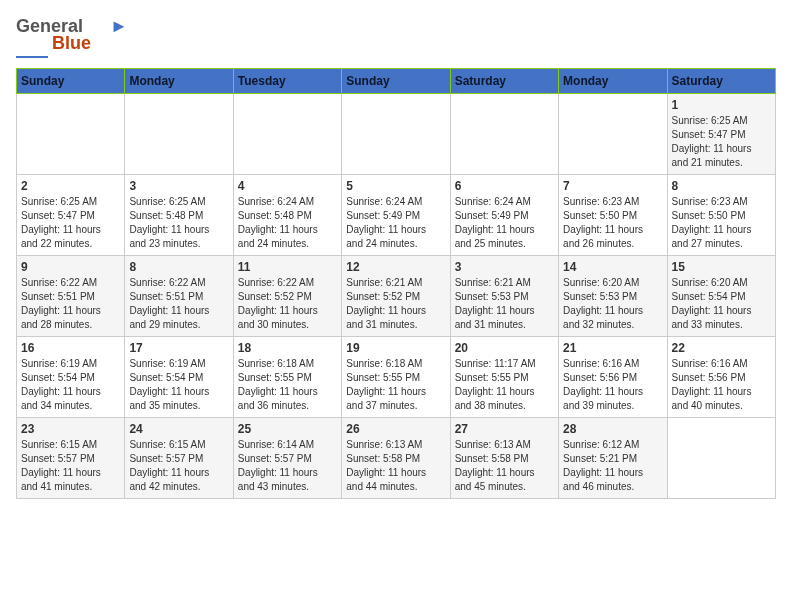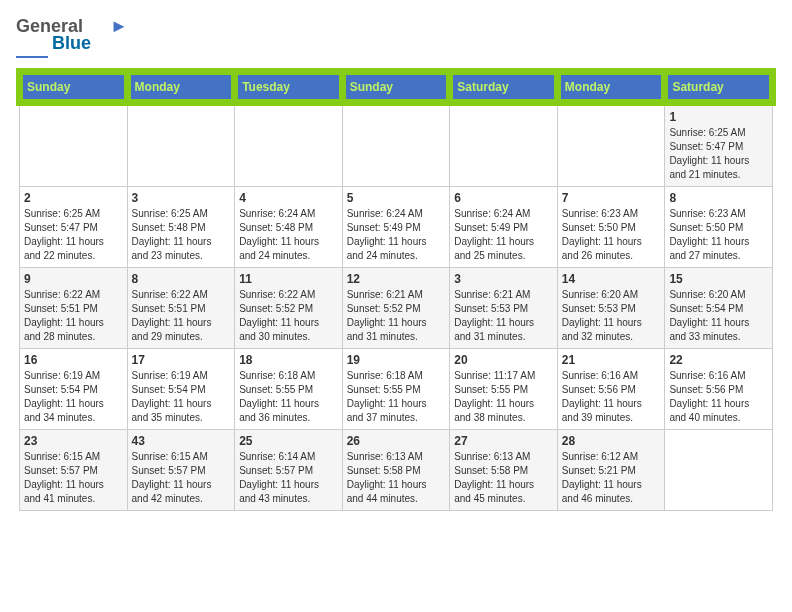--- a/index.html
+++ b/index.html
@@ -46,26 +46,26 @@
       font-size: 14px;
       color: #333;
     }
     table {
       width: 100%;
       border-collapse: collapse;
       table-layout: fixed;
     }
     thead tr th {
       background: #4472C4;
-      color: #bef264;
+      color: #0f172a;
       font-size: 12px;
       font-weight: bold;
       padding: 5px 4px;
       text-align: left;
-      border: 7px solid #84cc16;
+      border: 1px solid #84cc16;
     }
     tbody tr td {
       vertical-align: top;
       font-size: 10px;
       color: #333;
       padding: 4px;
       border: 1px solid #ccc;
       height: 80px;
       background: #fff;
     }
@@ -92,21 +92,21 @@
 </head>
 <body>
 
 <div class="header">
   <div class="logo">
     <div class="logo-icon">
       <span class="logo-general">General</span>
       <span class="logo-blue-part">►</span>
     </div>
     <div style="display:flex;align-items:center;margin-top:-4px;">
-      <span style="color:#0369a1;font-size:18px;font-weight:bold;margin-left:36px;">Blue</span>
+      <span style="color:#c2410c;font-size:18px;font-weight:bold;margin-left:36px;">Blue</span>
     </div>
     <div class="logo-line"></div>
   </div>
   <div class="title-block">
     <div class="month-title"></div>
     <div class="location-title"></div>
   </div>
 </div>
 
 <table>
@@ -292,21 +292,21 @@
       </tr>
       <tr>
         <td>
           <span class="day-number">23</span>
           <div class="day-info" style="white-space: pre-line;">Sunrise: 6:15 AM
 Sunset: 5:57 PM
 Daylight: 11 hours
 and 41 minutes.</div>
         </td>
         <td>
-          <span class="day-number">43</span>
+          <span class="day-number">24</span>
           <div class="day-info" style="white-space: pre-line;">Sunrise: 6:15 AM
 Sunset: 5:57 PM
 Daylight: 11 hours
 and 42 minutes.</div>
         </td>
         <td>
           <span class="day-number">25</span>
           <div class="day-info" style="white-space: pre-line;">Sunrise: 6:14 AM
 Sunset: 5:57 PM
 Daylight: 11 hours

